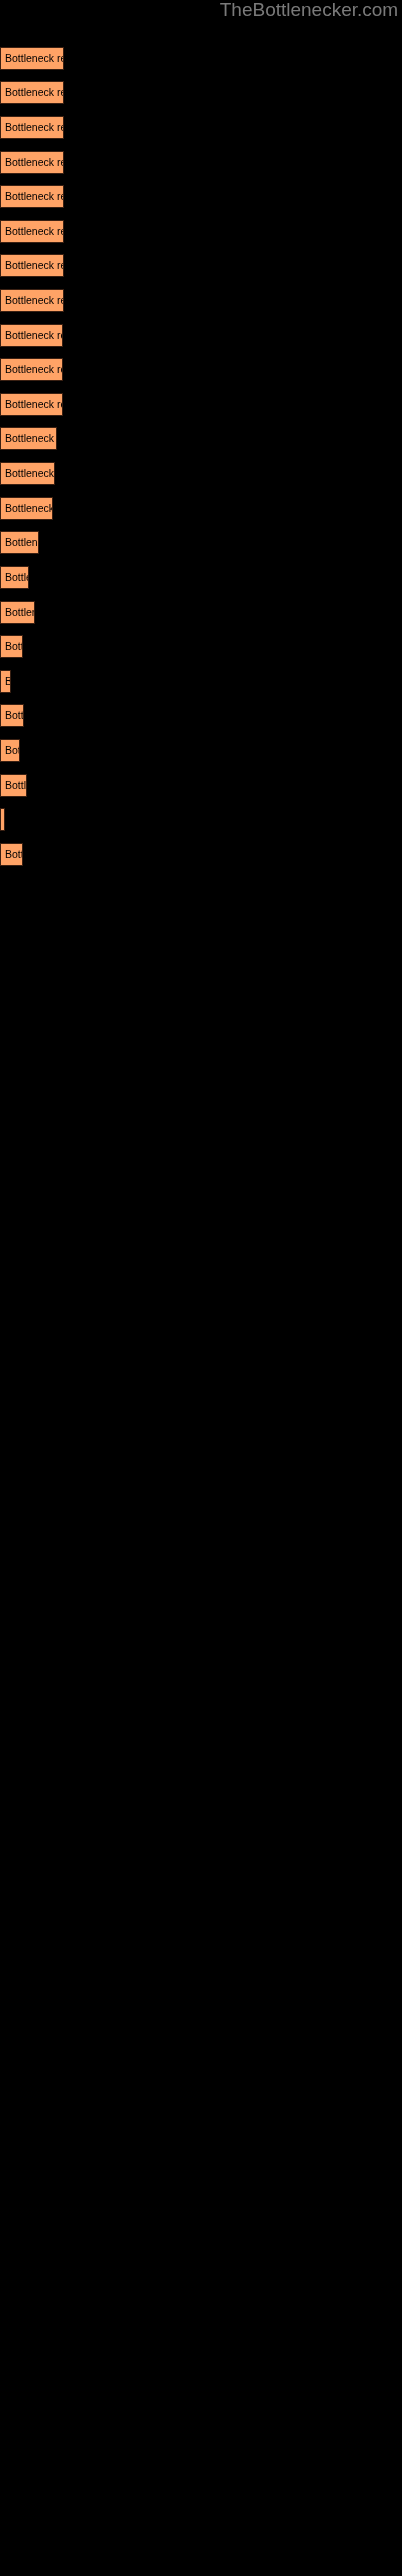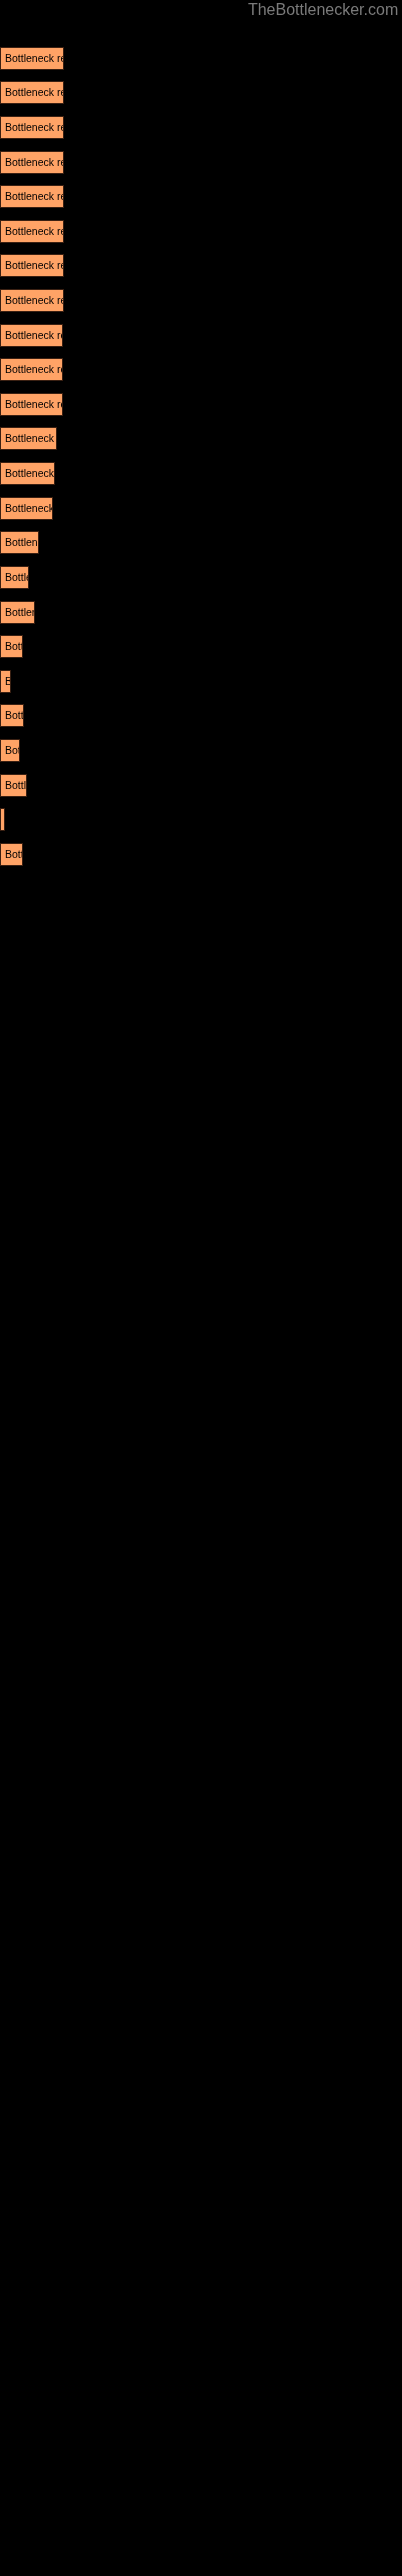--- a/index.html
+++ b/index.html
@@ -6,21 +6,21 @@
   body{
     width:403px;height:2576px;
     background:#000000;
     font-family:"Liberation Sans", sans-serif;
     overflow:hidden;
     position:relative;
   }
   #page-title{
     position:absolute;
     top:0px; right:4.8px;
-    font-size:16px;
+    font-size:19px;
     line-height:19.3px;
     color:#7a7a7a;
     letter-spacing:0px;
     white-space:nowrap;
   }
   #chart{
     position:absolute;
     left:0px; top:0px;
     width:403px; height:2576px;
   }

